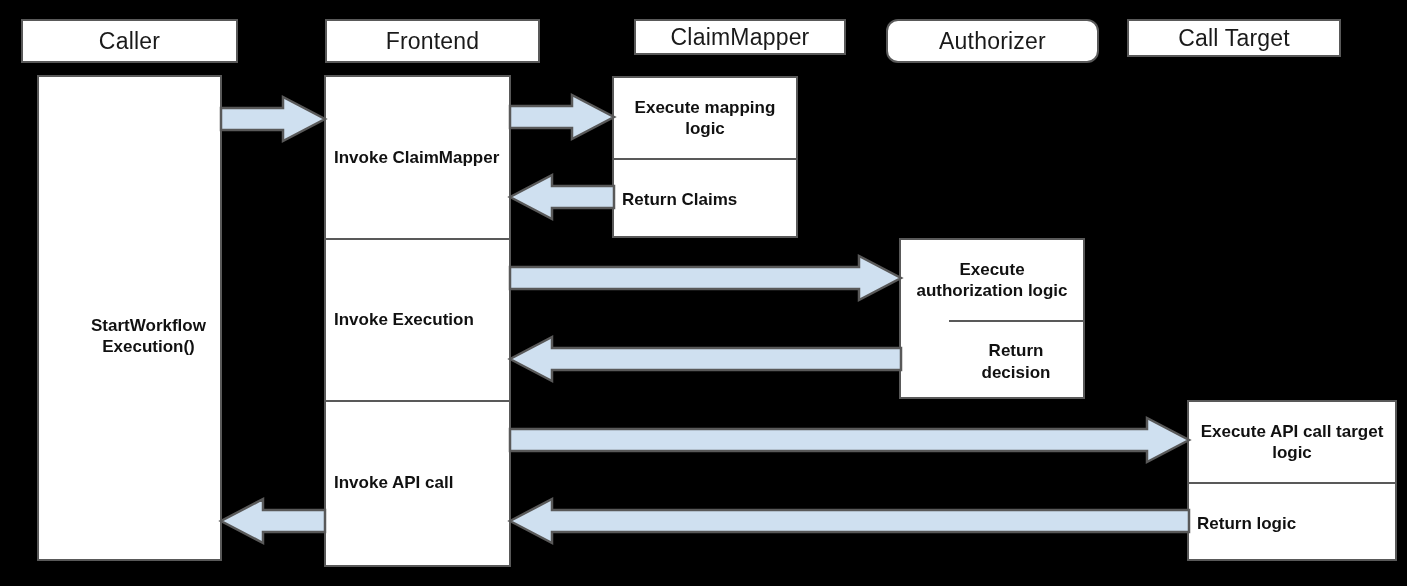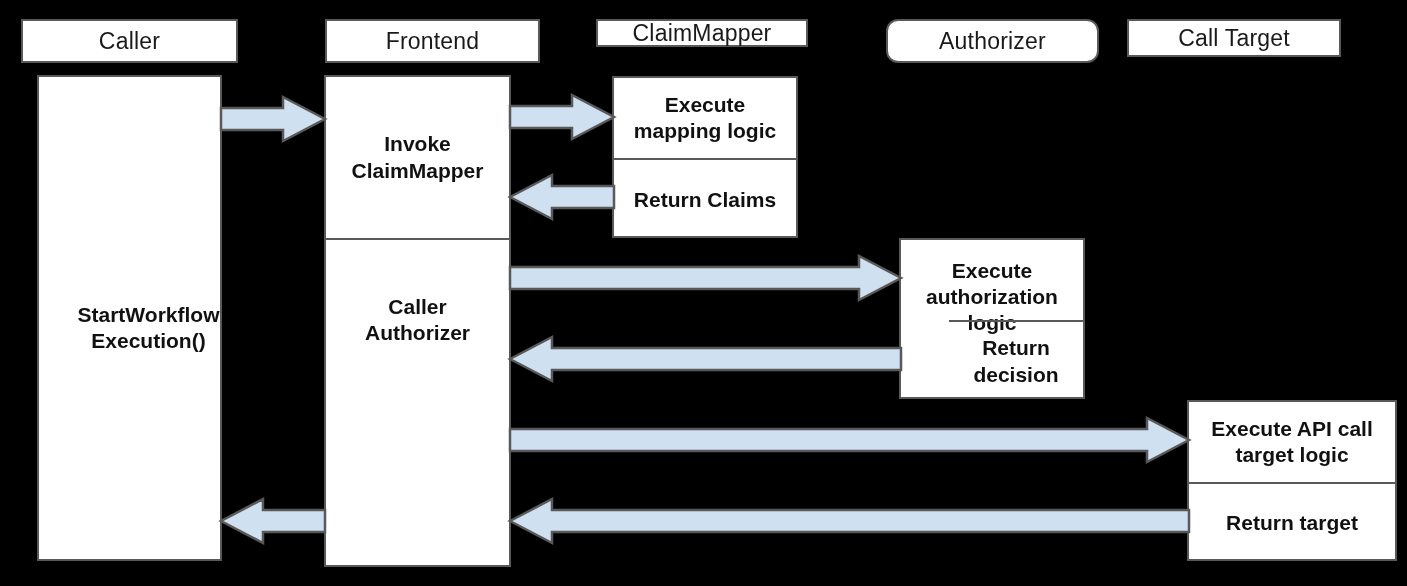--- a/index.html
+++ b/index.html
@@ -40,24 +40,24 @@
     background: #ffffff;
     border: 2px solid #595959;
   }
   .segment {
     position: absolute;
     box-sizing: border-box;
     left: 0;
     right: 0;
     display: flex;
     align-items: center;
-    justify-content: center;
+    justify-content: flex-start;
     text-align: center;
     color: #111111;
-    font-size: 21px;
+    font-size: 17px;
     font-weight: 700;
     line-height: 1.25;
     padding: 0 8px;
   }
   .segment.divider-top {
     border-top: 2px solid #595959;
   }
 
   
   .arrow {
@@ -74,71 +74,74 @@
 <div id="canvas">
 
   <div class="lane-header" style="left:21px; top:19px; width:217px; height:44px;">
     <span>Caller</span>
   </div>
 
   <div class="lane-header" style="left:311px; top:19px; width:215px; height:44px;margin-left:14px;">
     <span>Frontend</span>
   </div>
 
-  <div class="lane-header" style="left:596px; top:19px; width:212px; height:28px;">
+  <div class="lane-header" style="left:634px; top:19px; width:212px; height:36px;">
     <span>ClaimMapper</span>
   </div>
 
   <div class="lane-header" style="left:886px; top:19px; width:213px; height:44px;border-radius:12px;">
     <span>Authorizer</span>
   </div>
 
   <div class="lane-header" style="left:1127px; top:19px; width:214px; height:38px;">
     <span>Call Target</span>
   </div>
 
   <div class="lifeline" style="left:37px; top:75px; width:185px; height:486px;">
-    <div class="segment" style="top:8px; height:486px;padding-left:46px;">
+    <div class="segment" style="top:16px; height:486px;padding-left:46px;">
       <span>StartWorkflow Execution()</span>
     </div>
   </div>
 
   <div class="lifeline" style="left:324px; top:75px; width:187px; height:492px;">
     <div class="segment" style="top:0; height:161px;">
       <span>Invoke ClaimMapper</span>
     </div>
     <div class="segment divider-top" style="top:161px; height:162px;">
-      <span>Caller Authorizer</span>
+      <span>Invoke Execution</span>
+    </div>
+    <div class="segment divider-top" style="top:323px; height:163px;">
+      <span>Invoke API call</span>
     </div>
   </div>
 
   <div class="lifeline" style="left:612px; top:76px; width:186px; height:162px;">
     <div class="segment" style="top:0; height:80px;">
       <span>Execute mapping logic</span>
     </div>
     <div class="segment divider-top" style="top:80px; height:82px;">
       <span>Return Claims</span>
     </div>
   </div>
 
   <div class="lifeline" style="left:899px; top:238px; width:186px; height:161px;">
-    <div class="segment" style="top:0; height:80px;margin-top:17px;">
+    <div class="segment" style="top:0; height:80px;">
       <span>Execute authorization logic</span>
     </div>
     <div class="segment divider-top" style="top:80px; height:81px;margin-left:48px;">
       <span>Return decision</span>
     </div>
   </div>
 
   <div class="lifeline" style="left:1187px; top:400px; width:210px; height:161px;">
     <div class="segment" style="top:0; height:80px;">
       <span>Execute API call target logic</span>
     </div>
     <div class="segment divider-top" style="top:80px; height:81px;">
-      <span>Return target</span>
+      <span>Return logic</span>
     </div>
   </div>
 
   <div class="arrow" style="left:221px; top:97px; width:104px; height:44px;">
     <svg width="104" height="44" viewBox="0 0 104 44">
       <polygon points="0,11 62,11 62,0 104,22 62,44 62,33 0,33" fill="#cfe0f0" stroke="#595959" stroke-width="2.5" stroke-linejoin="miter"></polygon>
     </svg>
   </div>
 
   <div class="arrow" style="left:510px; top:95px; width:104px; height:44px;">

